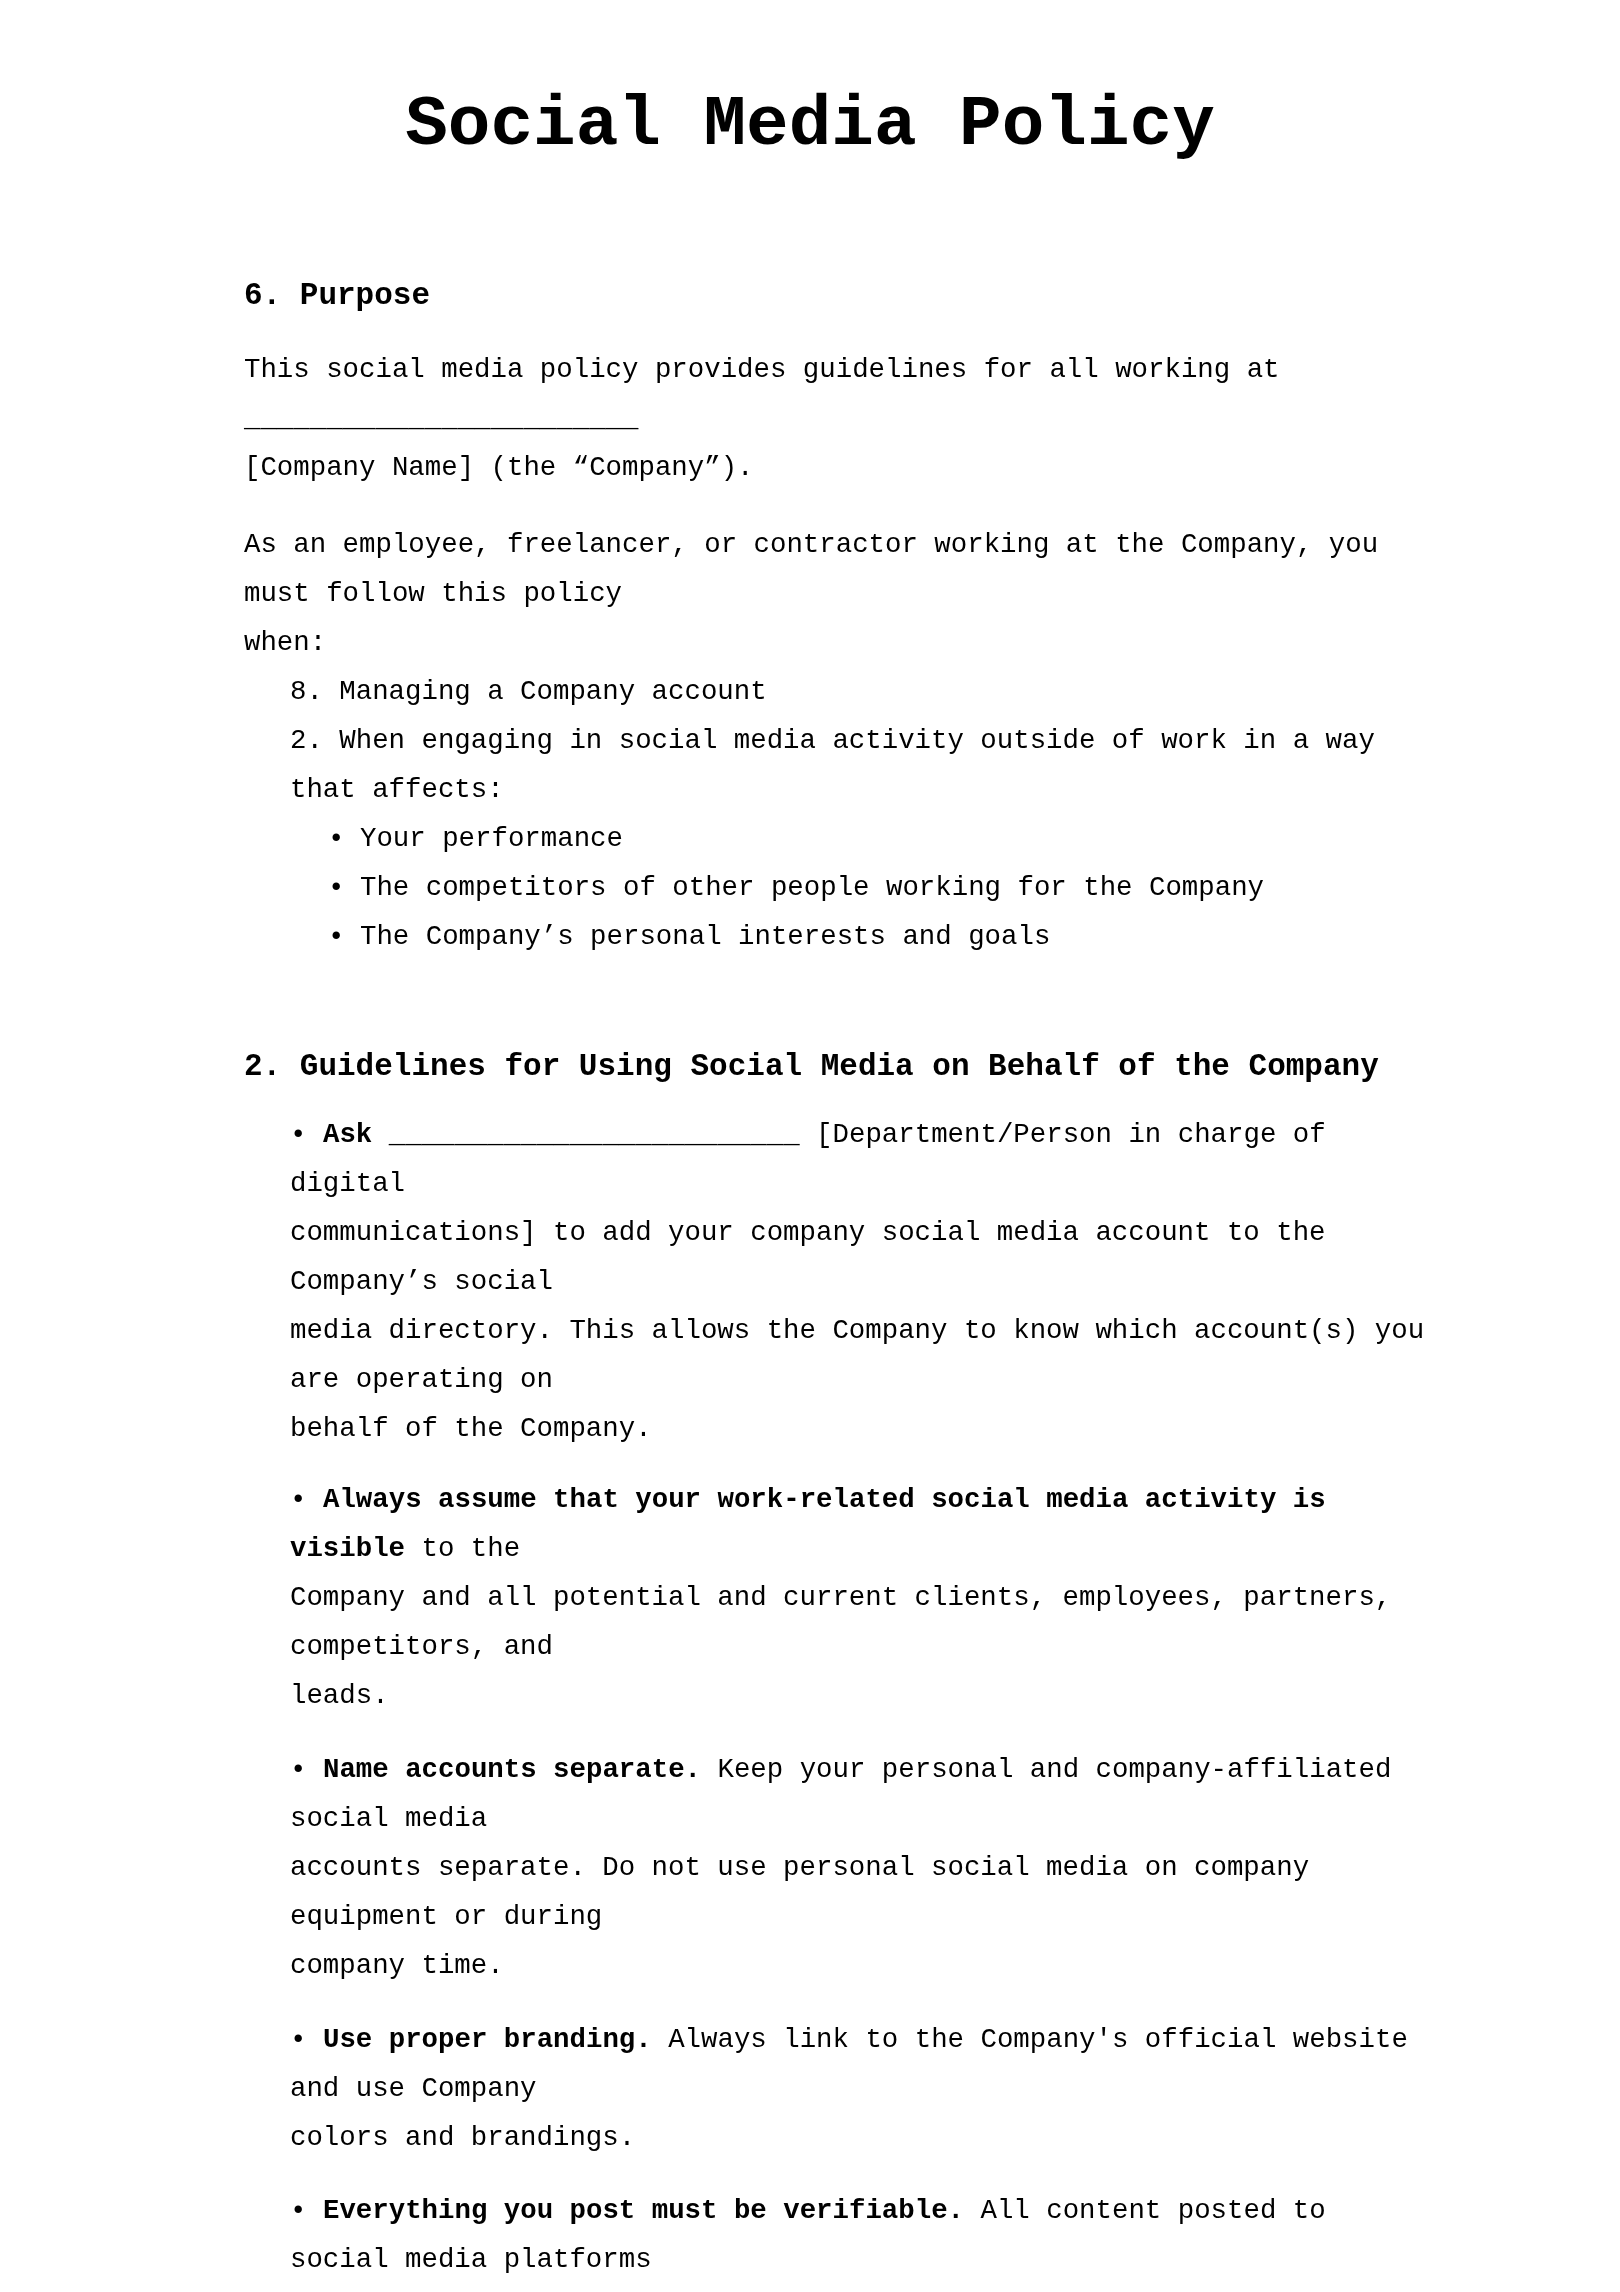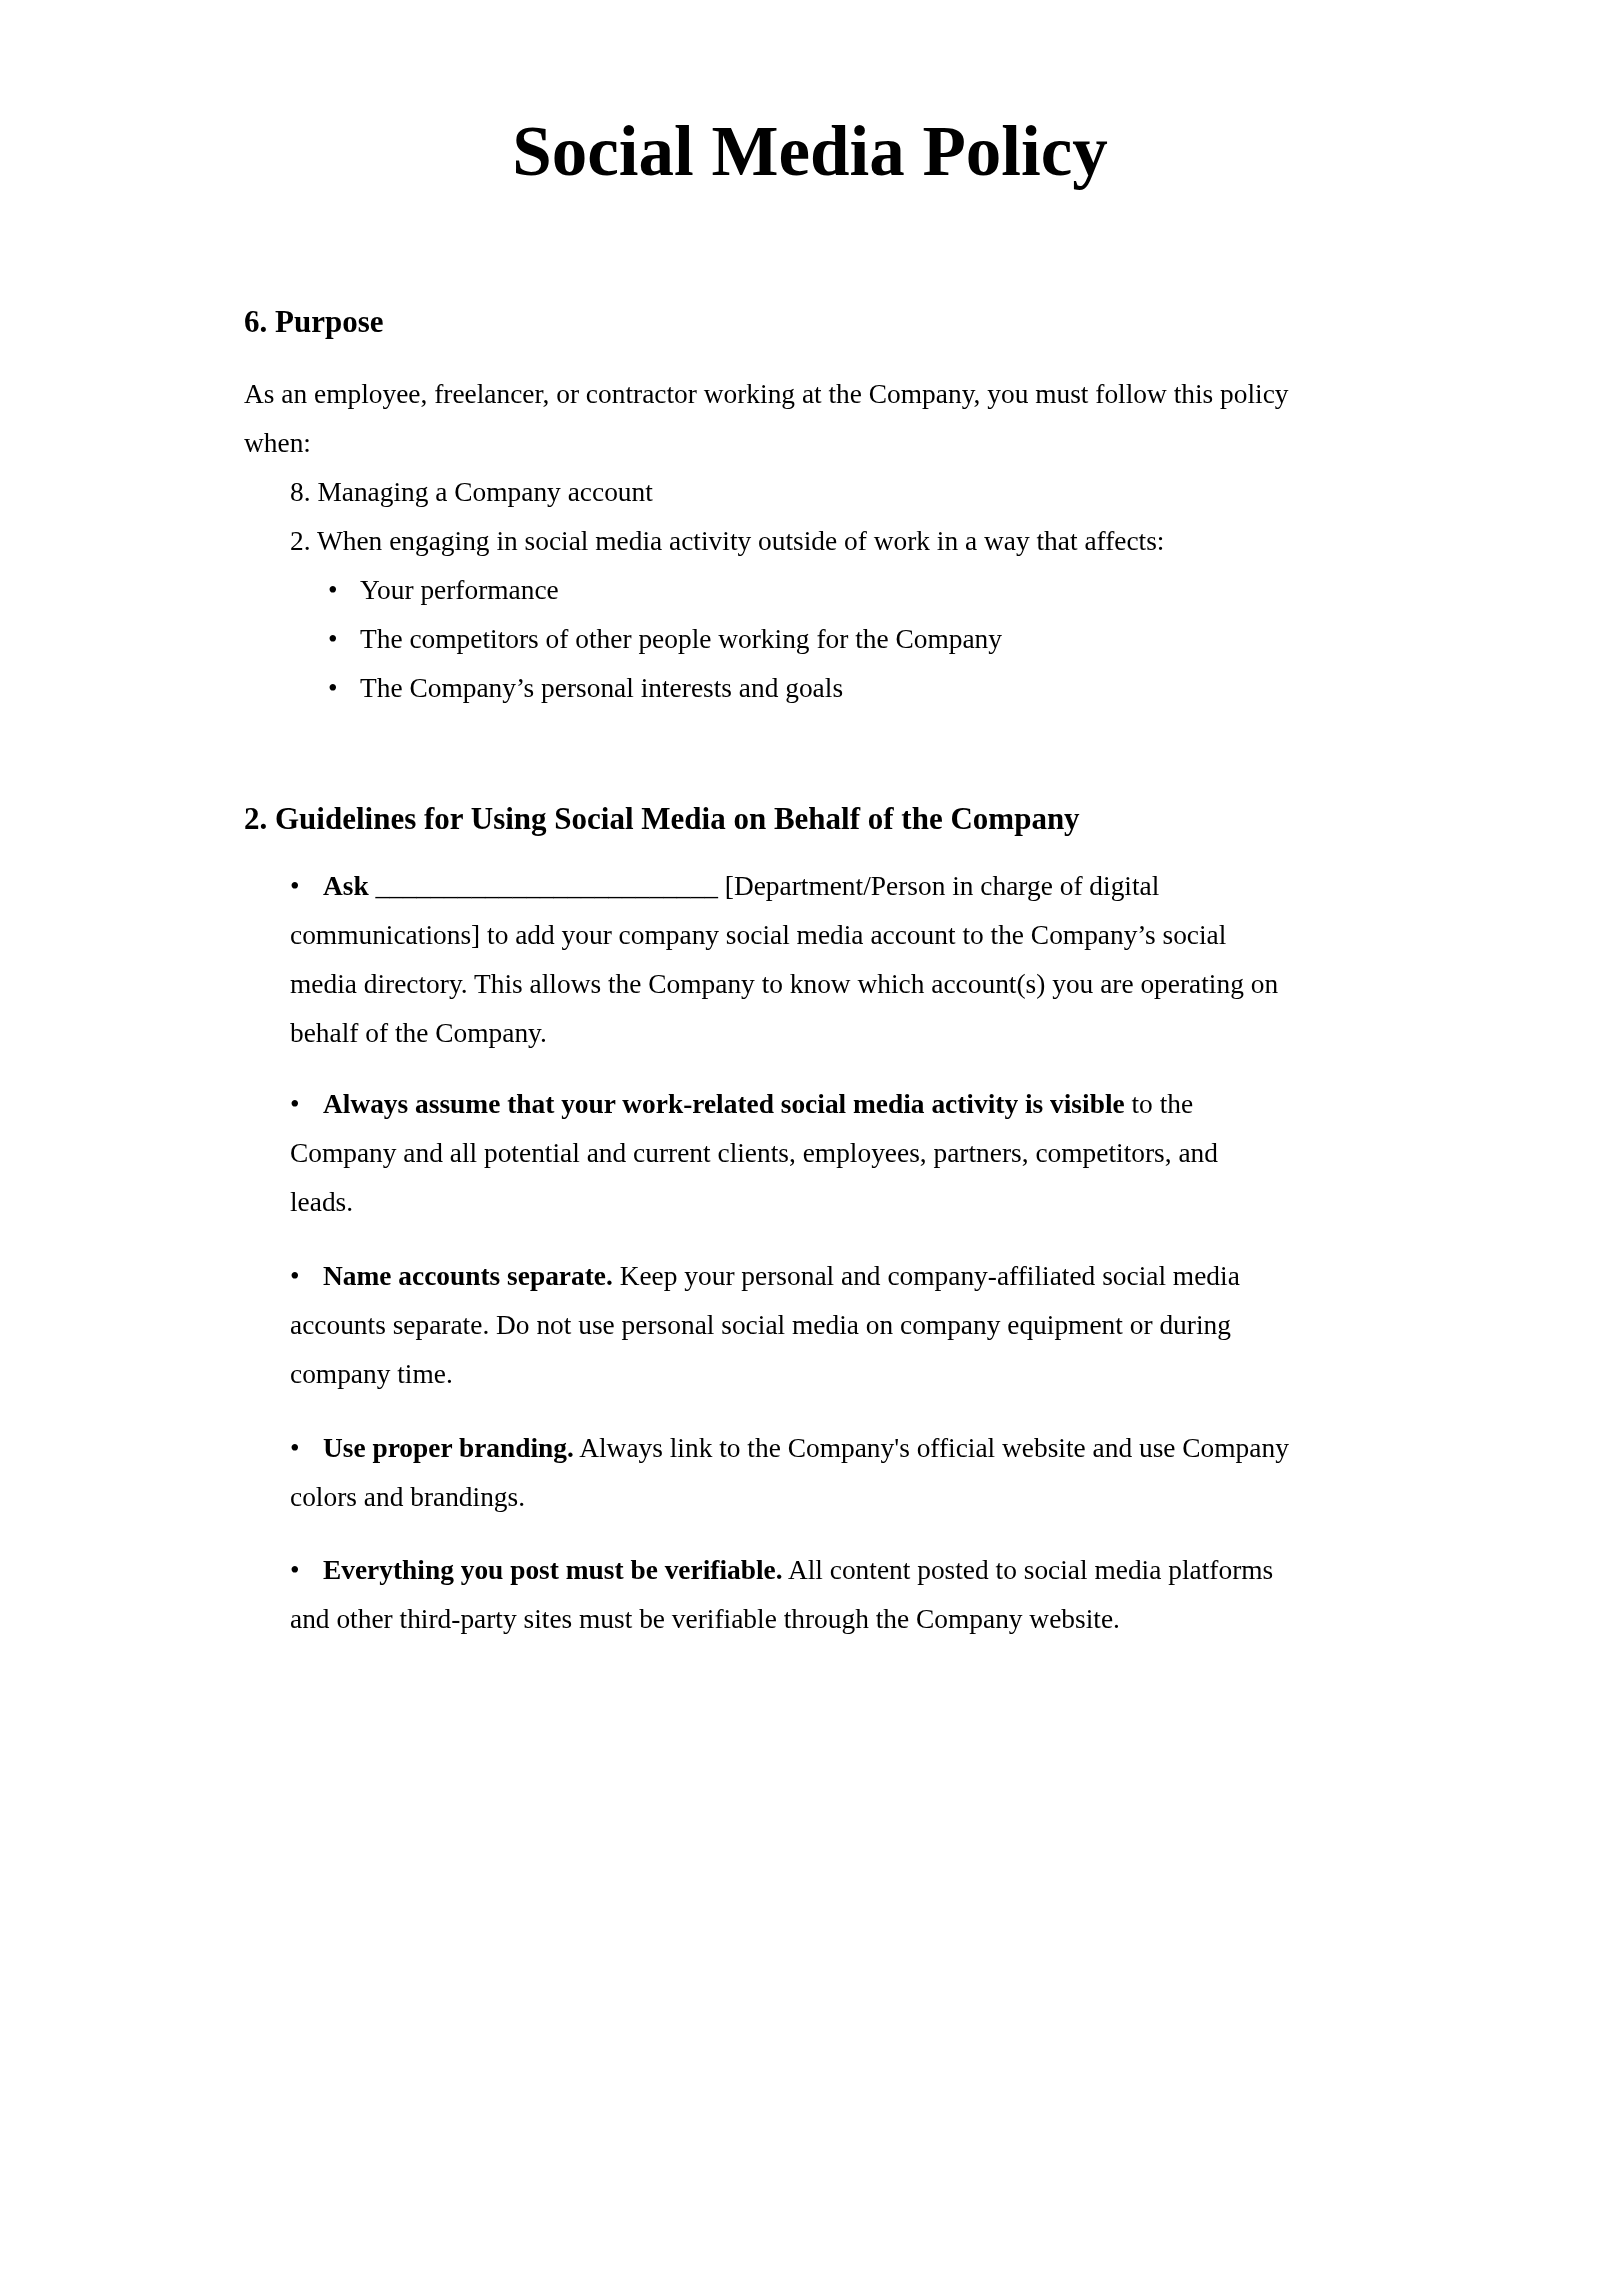--- a/index.html
+++ b/index.html
@@ -2,24 +2,24 @@
 <html><head>
 <meta charset="utf-8">
 <style>
   html, body { margin: 0; padding: 0; background: #ffffff; }
   .page {
     position: relative;
     width: 1620px;
     height: 2293px;
     background: #ffffff;
     color: #000000;
-    font-family: Liberation Serif, serif;
+    font-family: Liberation Mono, monospace;
     overflow: hidden;
     box-sizing: border-box;
-    padding-top: 112px;
+    padding-top: 86px;
   }
   h1.doc-title {
     margin: 0;
     font-size: 71px;
     line-height: 78px;
     font-weight: bold;
     text-align: center;
     white-space: nowrap;
   }
   .content {
@@ -58,20 +58,22 @@
 </head>
 <body>
 
 <div class="page">
   <h1 class="doc-title">Social Media Policy</h1>
 
   <div class="content">
 
     <h2 class="sec-heading h-purpose">6. Purpose</h2>
 
+    <p class="body p1">This social media policy provides guidelines for all working at ________________________
+[Company Name] (the “Company”).</p>
 
     <p class="body p2">As an employee, freelancer, or contractor working at the Company, you must follow this policy
 when:</p>
 
     <div class="numlist">
       <div class="body num">8. Managing a Company account</div>
       <div class="body num">2. When engaging in social media activity outside of work in a way that affects:</div>
       <div class="body sub"><span class="m2">•</span><span>Your performance</span></div>
       <div class="body sub"><span class="m2">•</span><span>The competitors of other people working for the Company</span></div>
       <div class="body sub"><span class="m2">•</span><span>The Company’s personal interests and goals</span></div>

